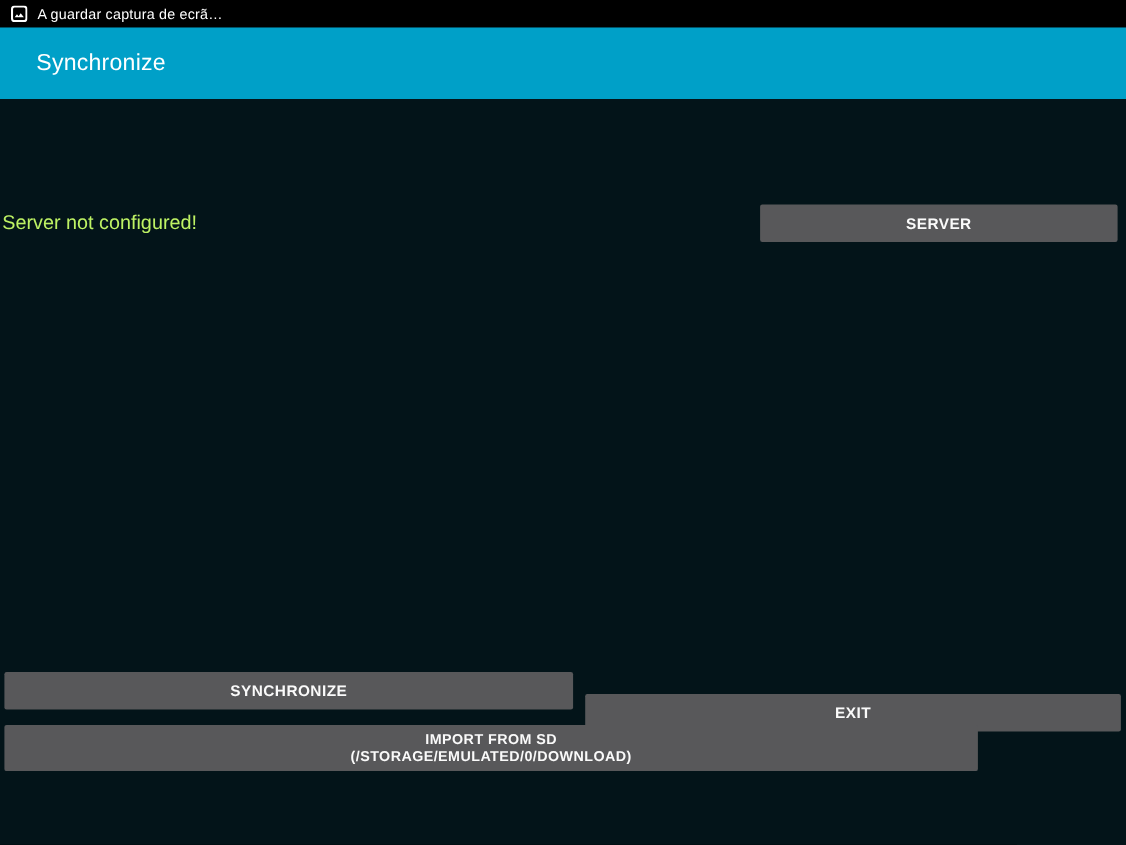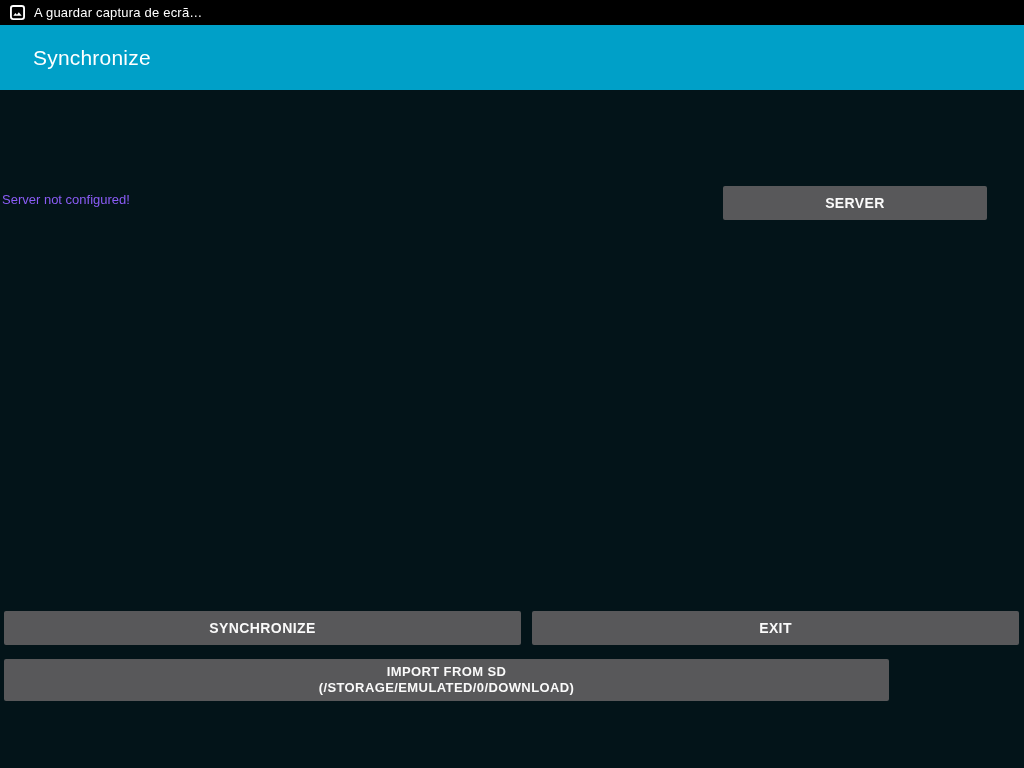--- a/index.html
+++ b/index.html
@@ -59,44 +59,44 @@
   
   .content {
     position: absolute;
     left: 0; top: 90px;
     width: 1024px; height: 678px;
     background: #031419;
   }
   .server-msg {
     position: absolute;
     left: 2px; top: 102px;
-    color: #8b5cf6;
-    font-size: 13px;
+    color: #bef264;
+    font-size: 18px;
   }
 
   .btn {
     position: absolute;
     background: #58585A;
     border: none;
     border-radius: 2px;
     color: #fafafa;
     font-family: "Liberation Sans", "DejaVu Sans", sans-serif;
     font-size: 14px;
     font-weight: bold;
     letter-spacing: 0.4px;
     text-align: center;
     display: flex;
     align-items: center;
     justify-content: center;
     cursor: pointer;
     padding: 0;
   }
-  .btn-server      { left: 723px; top: 96px;  width: 264px; height: 34px; }
+  .btn-server      { left: 691px; top: 96px;  width: 325px; height: 34px; }
   .btn-synchronize { left: 4px;   top: 521px; width: 517px; height: 34px; }
-  .btn-exit        { left: 532px; top: 521px; width: 487px; height: 34px; }
+  .btn-exit        { left: 532px; top: 541px; width: 487px; height: 34px; }
   .btn-import      {
     left: 4px; top: 569px; width: 885px; height: 42px;
     flex-direction: column;
     font-size: 13px;
     line-height: 16px;
   }
   .btn-import span { display: block; }
 </style>
 </head>
 <body>

